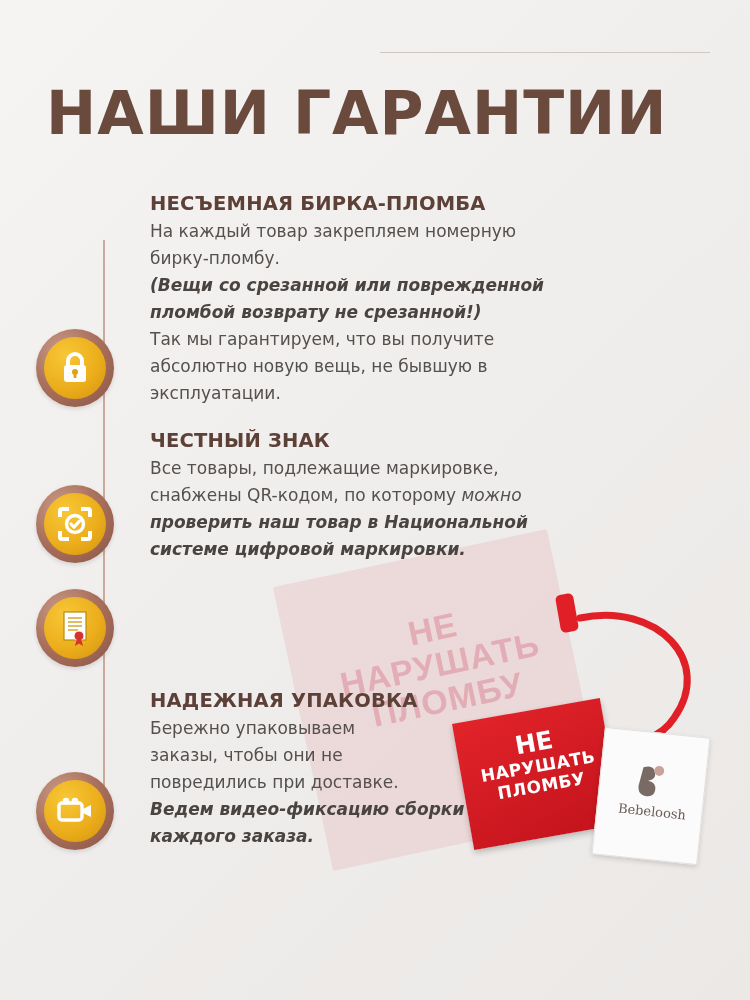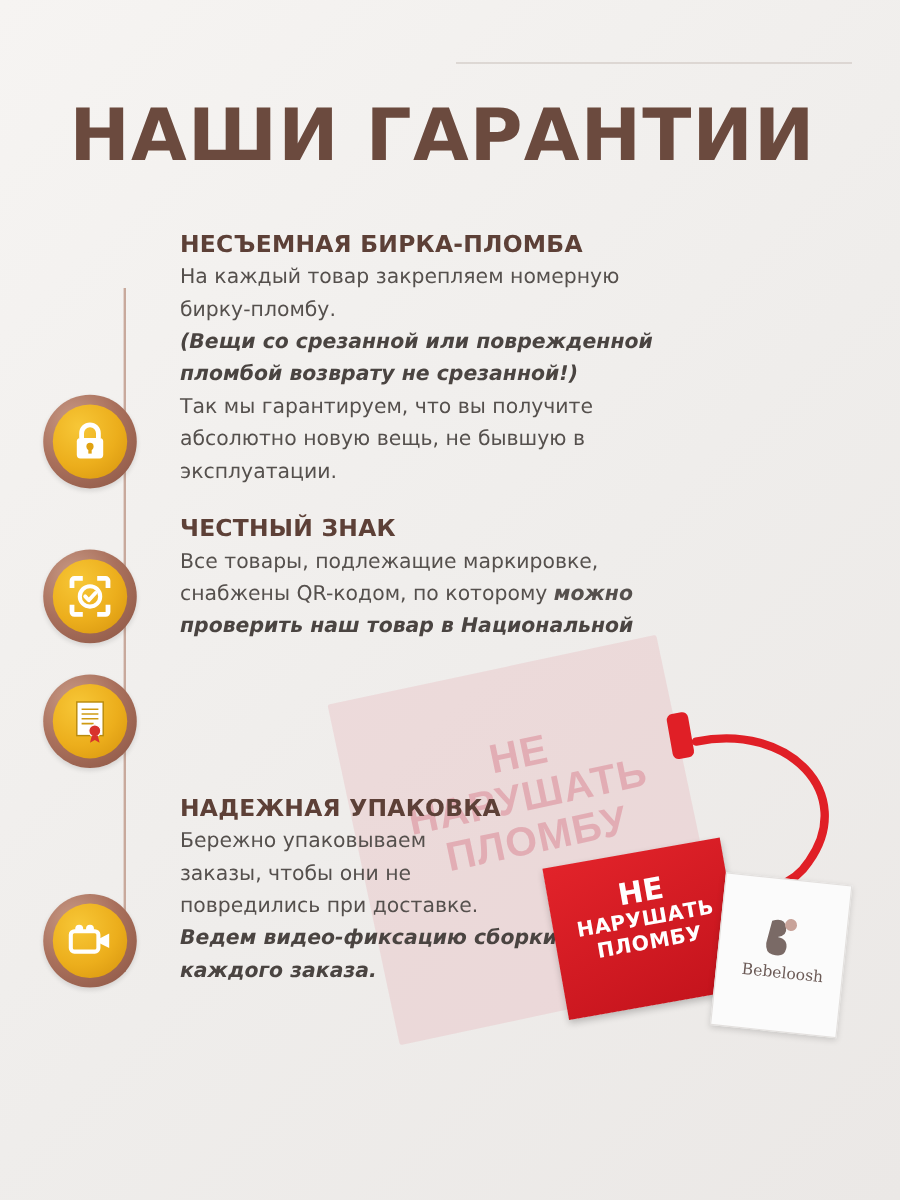--- a/index.html
+++ b/index.html
@@ -49,21 +49,21 @@
     color: rgba(214,120,135,0.45);
     font-weight: bold;
     font-size: 34px;
     line-height: 36px;
     letter-spacing: 1px;
     text-align: center;
   }
   .title {
     position: absolute;
     top: 82px;
-    left: 58px;
+    left: 46px;
     font-size: 60px;
     line-height: 62px;
     font-weight: bold;
     letter-spacing: 1px;
     color: #6b4a3e;
     font-family: "DejaVu Sans", sans-serif;
   }
 
   
   .timeline {
@@ -136,21 +136,21 @@
     color: #55504d;
     font-family: "DejaVu Sans", sans-serif;
   }
   .line.em {
     font-style: italic;
     font-weight: bold;
     color: #4a4441;
   }
   .inline-em {
     font-style: italic;
-    font-weight: bold;
+    font-weight: normal;
   }
 
   
   .seal {
     position: absolute;
     right: 38px;
     bottom: 128px;
     width: 250px;
     height: 280px;
   }
@@ -267,20 +267,21 @@
               <path d="M14 18 l3 3.2 l5.5 -6" fill="none" stroke="#ffffff" stroke-width="3.2" stroke-linecap="round" stroke-linejoin="round"></path>
             </svg>
           </div>
         </div>
       </div>
       <div class="texts">
         <div class="item-title">ЧЕСТНЫЙ ЗНАК</div>
         <div class="line">Все товары, подлежащие маркировке,</div>
         <div class="line"><span>снабжены QR-кодом, по которому </span><span class="inline-em">можно</span></div>
         <div class="line em">проверить наш товар в Национальной</div>
+        <div class="line em">системе цифровой маркировки.</div>
       </div>
     </div>
 
     <div class="item">
       <div class="badge-wrap">
         <div class="badge">
           <div class="badge-inner">
             <svg width="34" height="38" viewBox="0 0 34 38">
               <rect x="6" y="3" width="22" height="28" fill="#ffffff" stroke="#b98a0c" stroke-width="1.2"></rect>
               <g stroke="#cf9a12" stroke-width="1.3">

